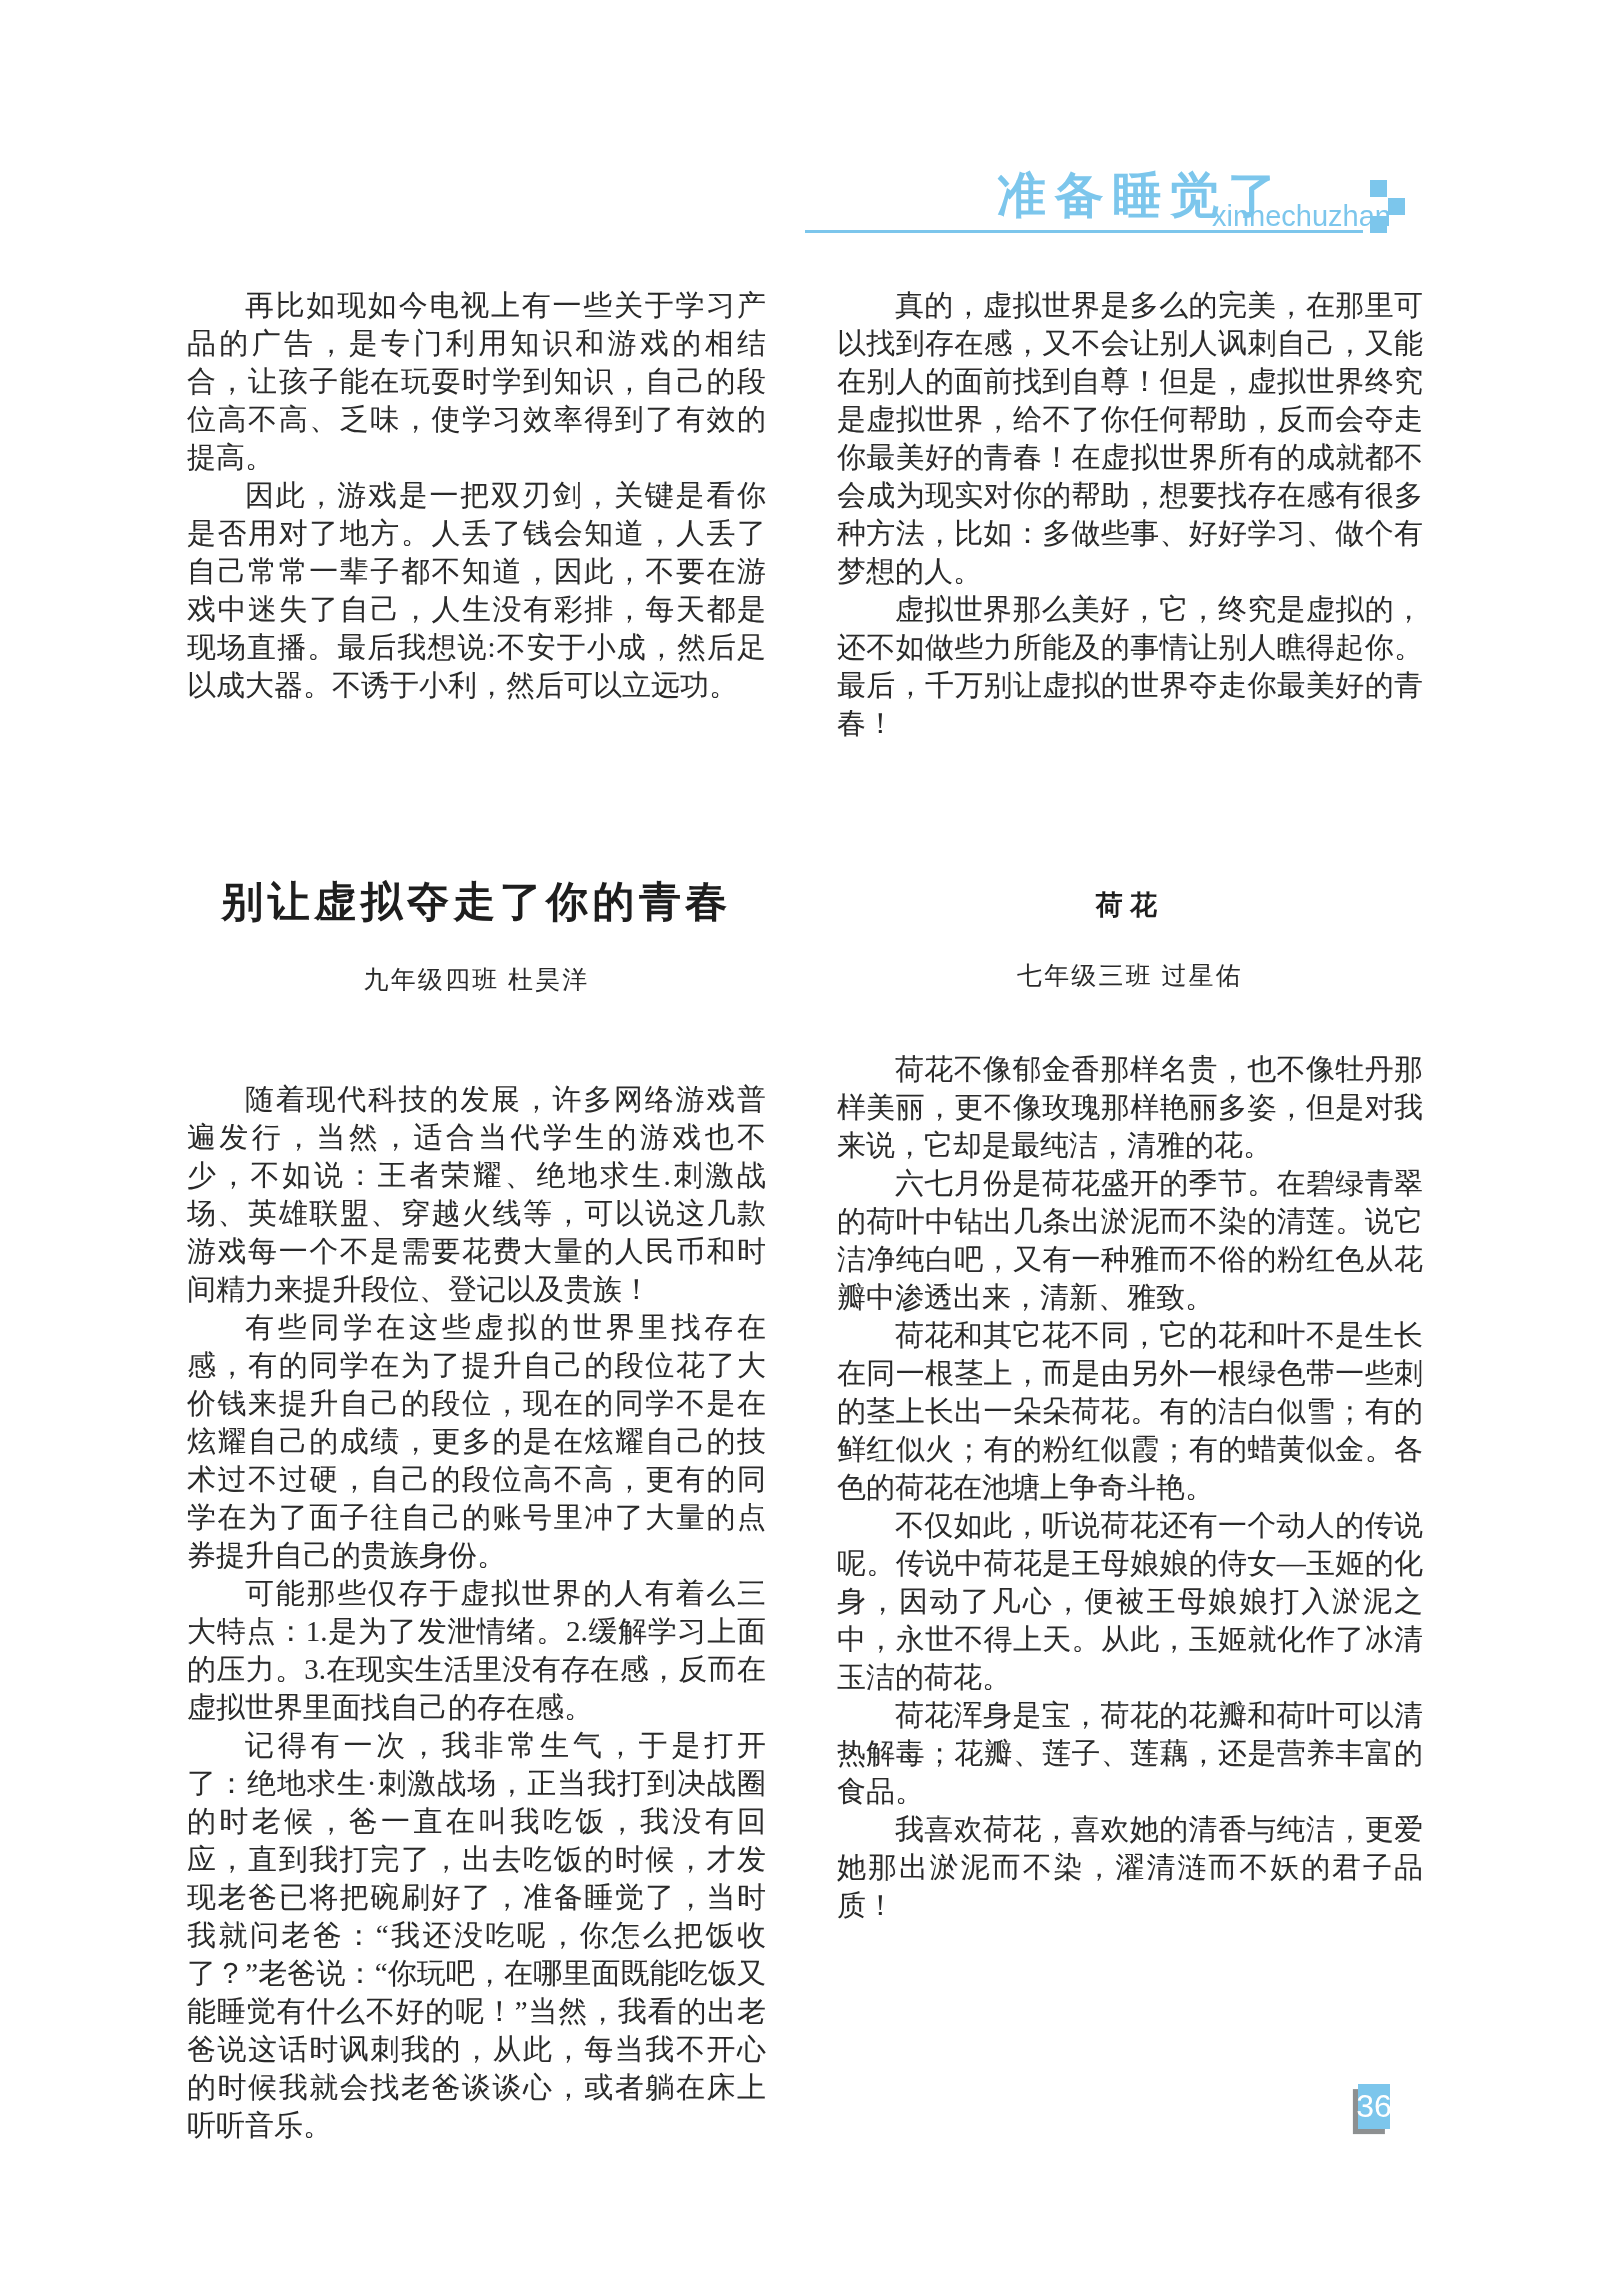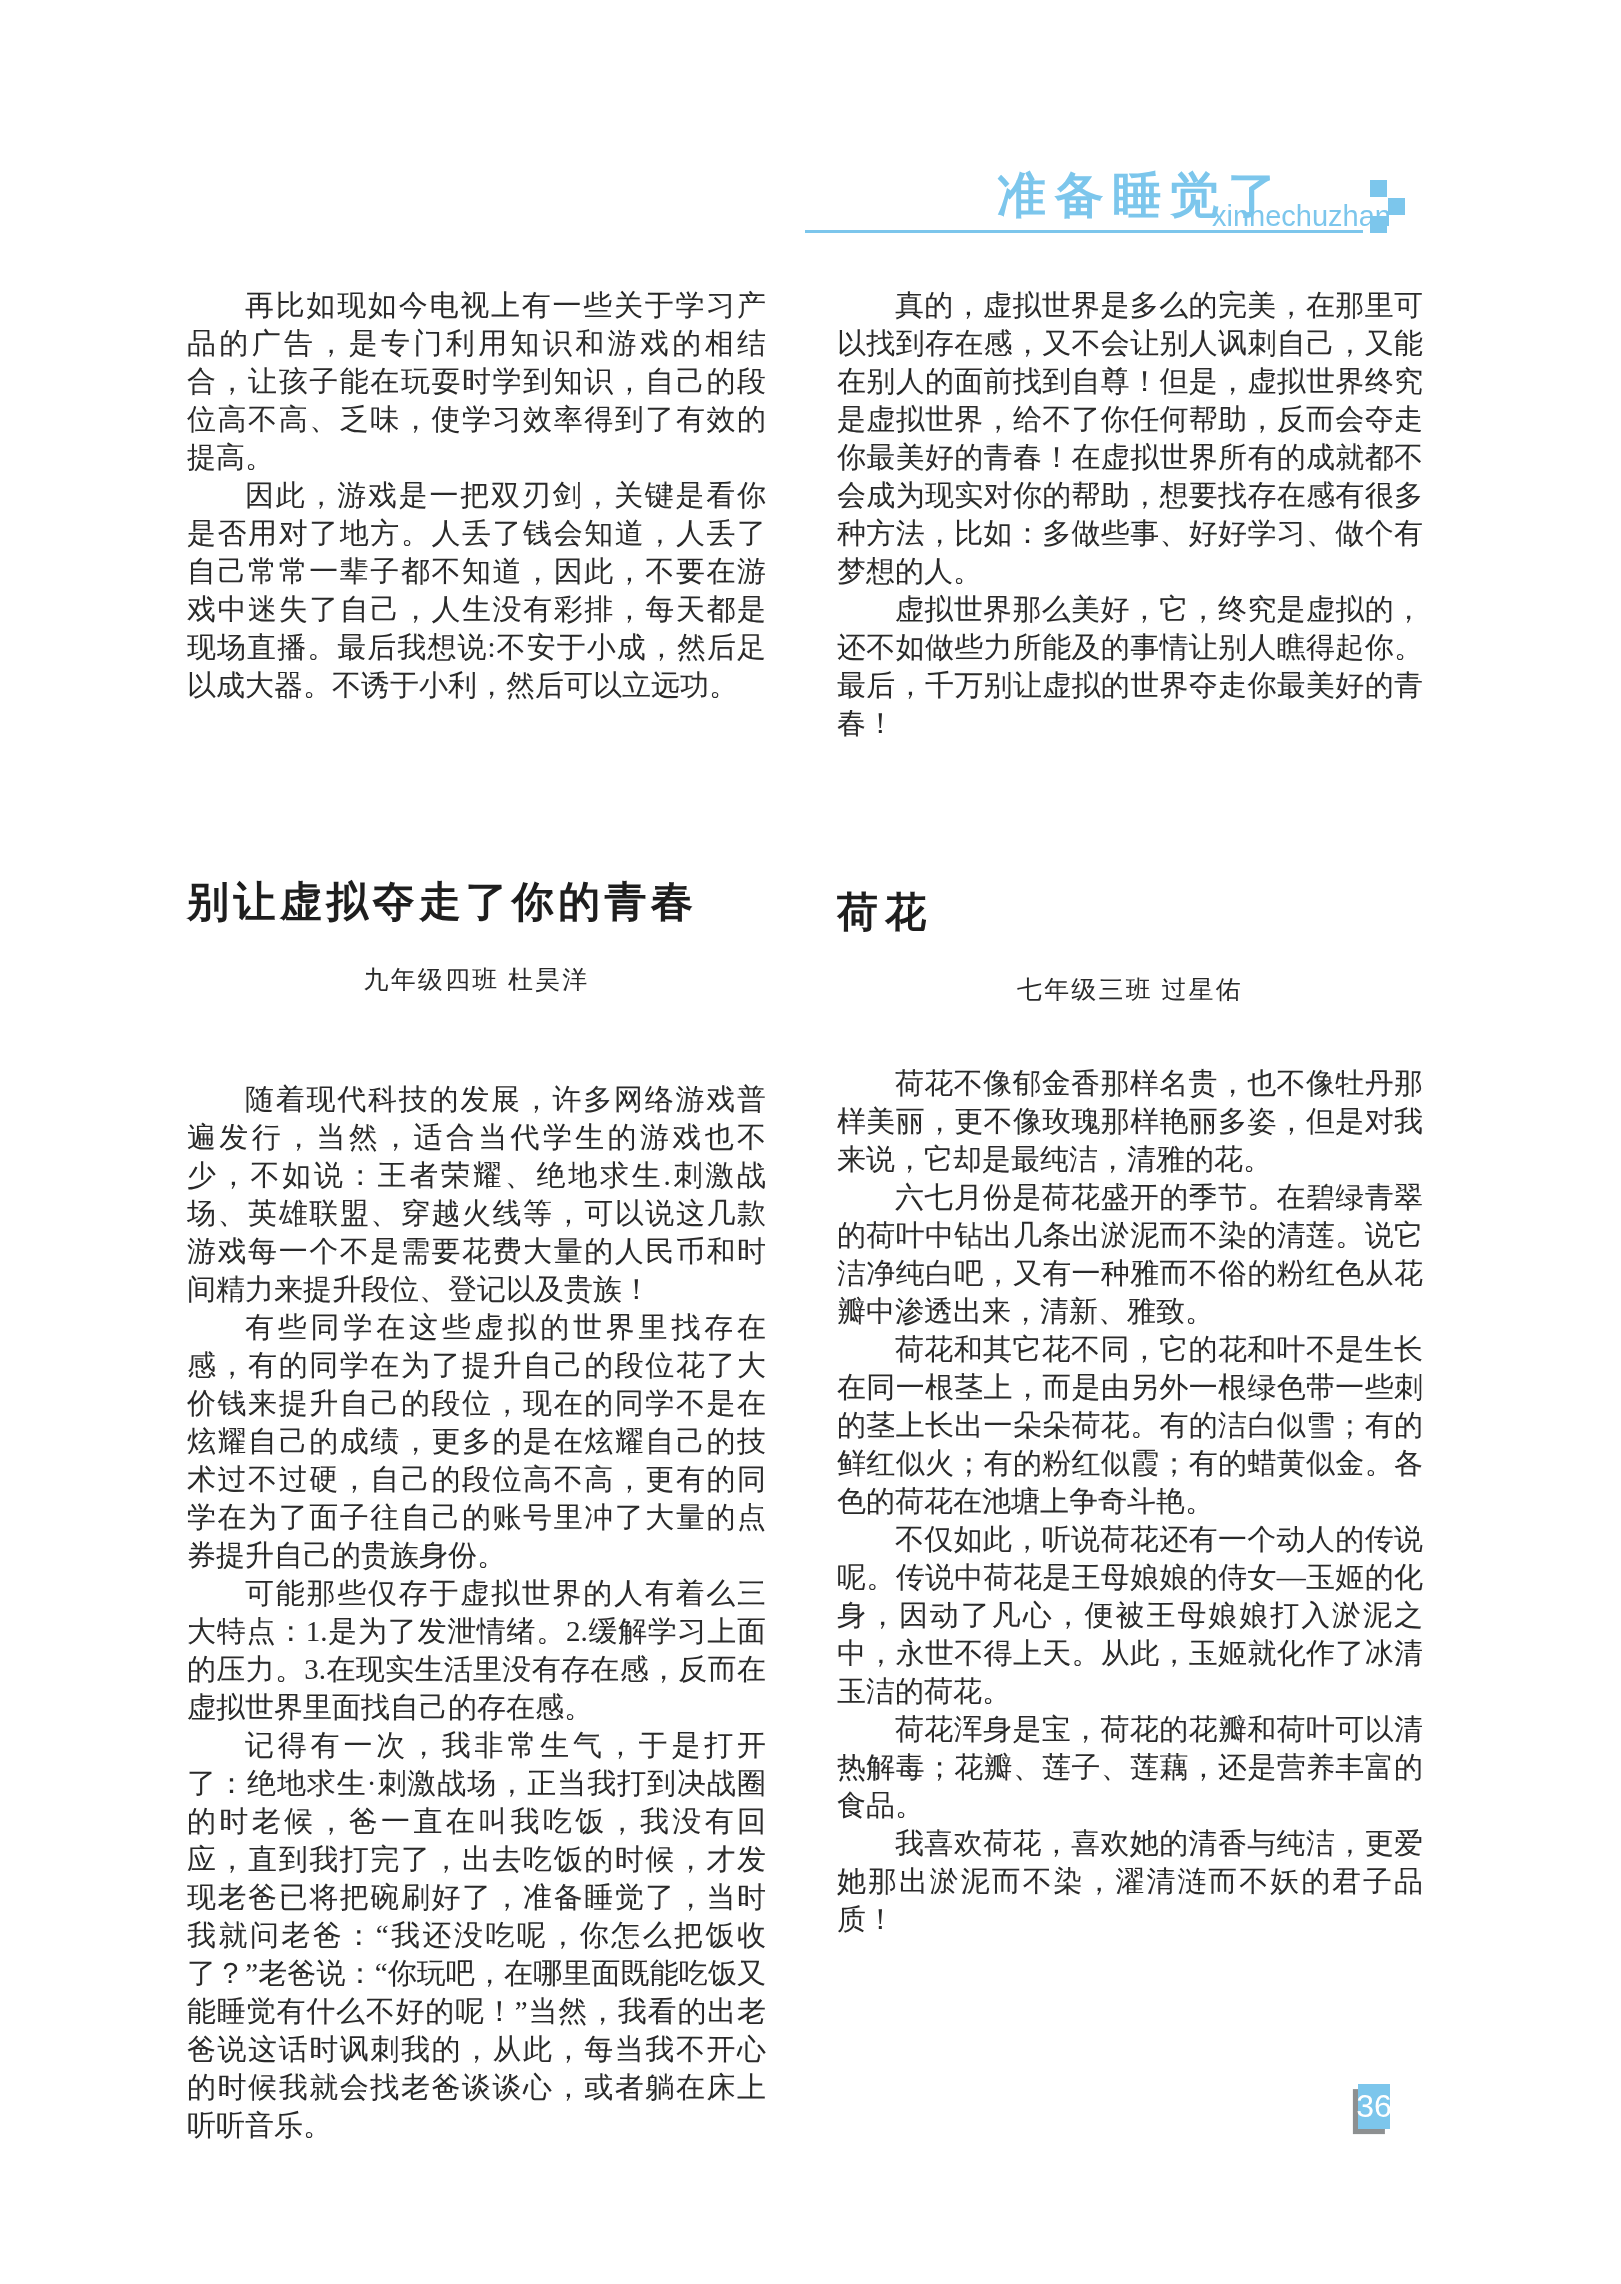--- a/index.html
+++ b/index.html
@@ -36,25 +36,25 @@
   
   .col{
     position:absolute;top:286px;
     font-size:29px;line-height:38px;
     text-align:justify;
   }
   .col-left{left:187px;width:579px;}
   .col-right{left:837px;width:586px;}
   .para{margin:0;text-indent:2em;}
   .title{
-    text-align:left;font-weight:bold;color:#1e1e1e;
+    text-align:center;font-weight:bold;color:#1e1e1e;
     line-height:1;text-indent:0;
   }
   .col-left .title{margin:177px 0 0 0;font-size:42px;letter-spacing:4.4px;}
-  .col-right .title{margin:150px 0 12px 0;font-size:41px;letter-spacing:7.3px;}
+  .col-right .title{margin:150px 0 12px 0;font-size:27px;letter-spacing:7.3px;}
   .author{
     text-align:center;font-size:25px;line-height:32px;
     margin-top:41px;letter-spacing:2.2px;color:#2a2a2a;
   }
   .col-left .essay{margin-top:84px;}
   .col-right .essay{margin-top:58px;}
   
   .pagenum{
     position:absolute;left:1358px;top:2084px;
     width:32px;height:45px;

